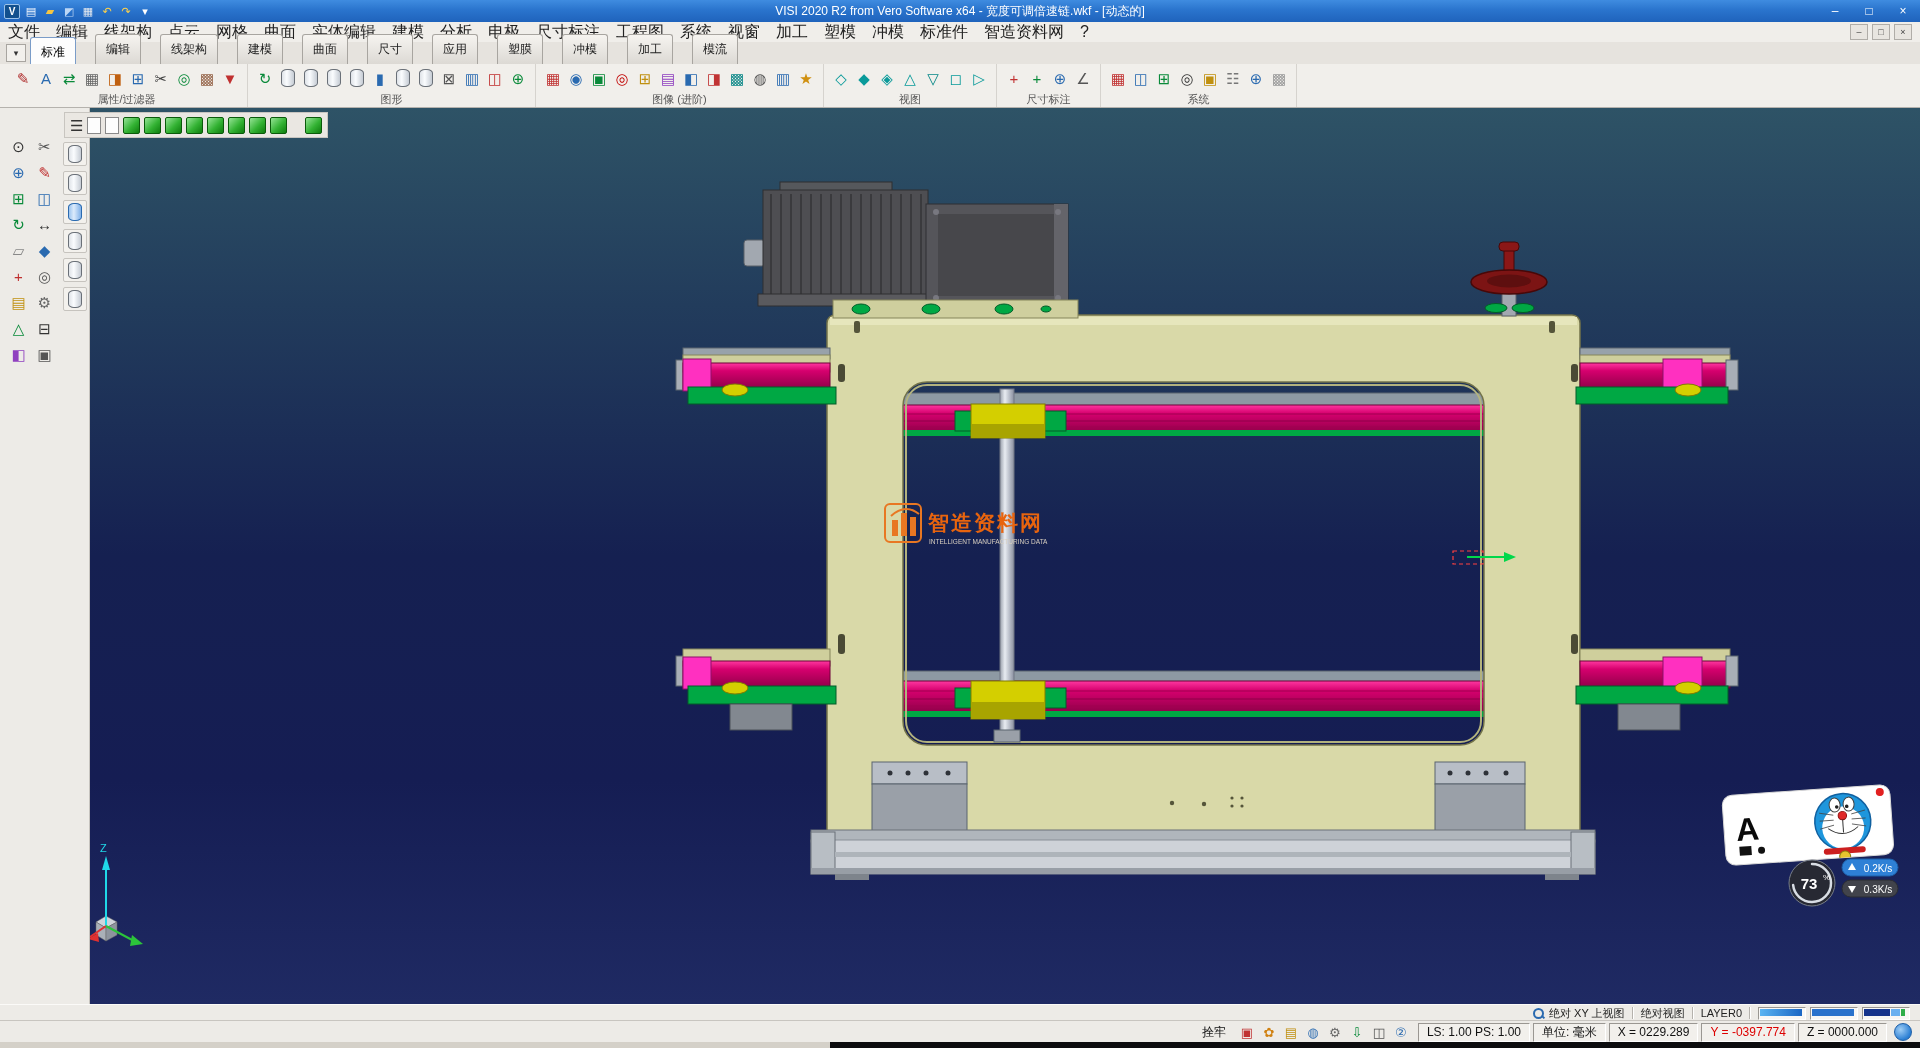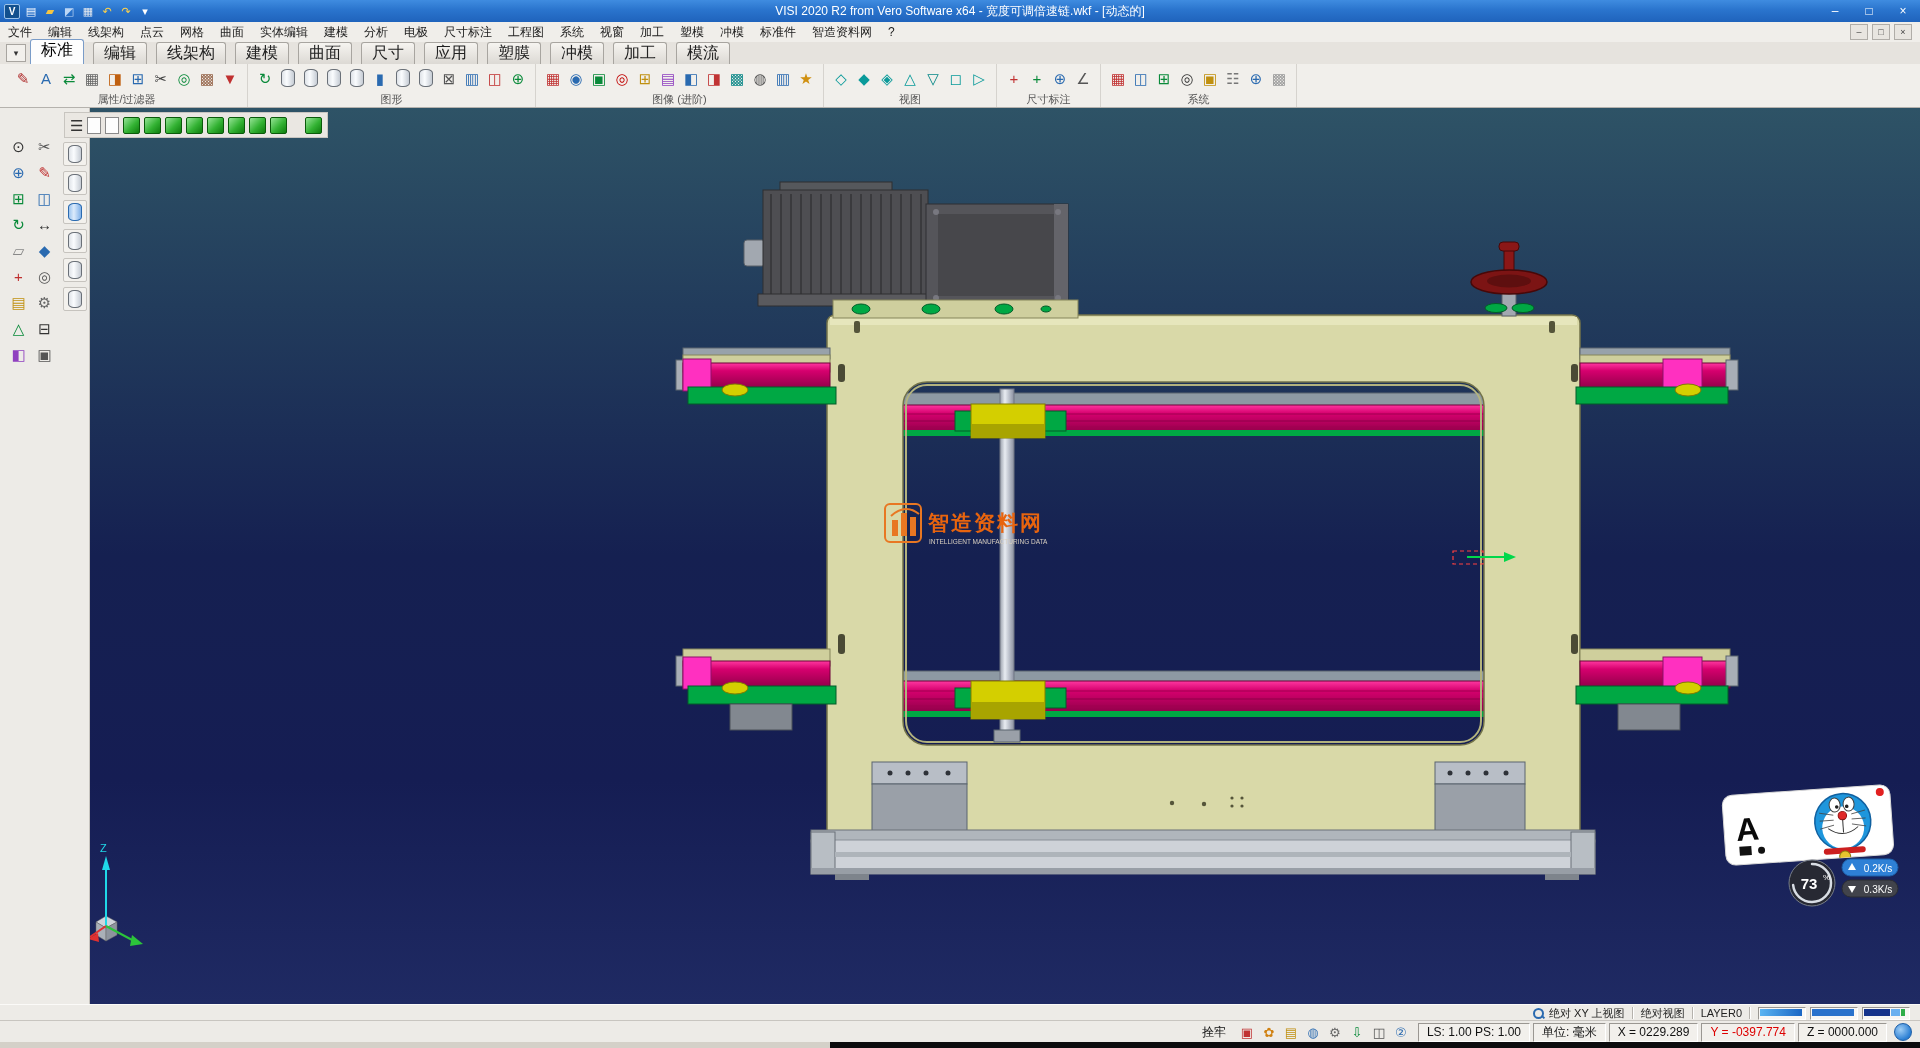--- a/index.html
+++ b/index.html
@@ -15,32 +15,32 @@
   .tbic{font-size:11px;width:16px;height:16px;display:flex;align-items:center;justify-content:center;}
   .tbic.logo{background:#12508e;border:1px solid #9cc2e8;border-radius:2px;font-weight:bold;font-size:10px;width:14px;height:13px;}
   #tb-title{position:absolute;left:50%;transform:translateX(-50%);font-size:12px;white-space:nowrap;}
   #tb-controls{margin-left:auto;display:flex;height:22px;}
   .winbtn{width:34px;height:22px;display:flex;align-items:center;justify-content:center;font-size:12px;color:#fff;}
 
   
   #menubar{position:absolute;left:0;top:22px;width:1920px;height:20px;background:#f0eeea;
     border-bottom:1px solid #d8d5d0;display:flex;align-items:center;}
   #menu-items{display:flex;align-items:center;}
-  .mitem{font-size:12px;color:#222;padding:0 8px;line-height:20px;}
+  .mitem{font-size:16px;color:#222;padding:0 8px;line-height:20px;}
   #mdi-controls{margin-left:auto;display:flex;gap:4px;margin-right:8px;}
   .mdibtn{width:16px;height:14px;border:1px solid #b0ada8;background:#e8e5e0;color:#444;
     font-size:9px;display:flex;align-items:center;justify-content:center;}
 
   
   #tabbar{position:absolute;left:0;top:42px;width:1920px;height:22px;background:#e6e3de;
     border-bottom:1px solid #b5b2ad;display:flex;align-items:flex-end;}
   #tab-menu-btn{width:18px;height:16px;margin:0 4px 2px 6px;border:1px solid #a8a5a0;background:#f2f0ec;
     font-size:9px;display:flex;align-items:center;justify-content:center;color:#333;}
   #tabs{display:flex;align-items:flex-end;}
-  .tab{font-size:16px;color:#222;padding:0 10px;margin-right:9px;border:1px solid #a8a5a0;border-bottom:none;
+  .tab{font-size:12px;color:#222;padding:6px 10px;margin-right:19px;border:1px solid #a8a5a0;border-bottom:none;
     border-radius:3px 3px 0 0;background:linear-gradient(#f6f4f0,#dcd9d4);}
   .tab.active{background:#fdfdfd;border-color:#7a9cc8;color:#000;padding-bottom:3px;}
 
   
   #ribbon{position:absolute;left:0;top:64px;width:1920px;height:44px;background:#f1efeb;
     border-bottom:1px solid #b5b2ad;display:flex;align-items:stretch;padding-left:6px;box-sizing:border-box;}
   .rgroup{display:flex;flex-direction:column;align-items:center;border-right:1px solid #d6d3ce;padding:0 6px;}
   .ricons{height:28px;display:flex;align-items:center;gap:1px;}
   .rlabel{font-size:11px;color:#555;height:14px;line-height:14px;text-align:center;white-space:nowrap;}
   .ric{width:22px;height:22px;display:flex;align-items:center;justify-content:center;}

